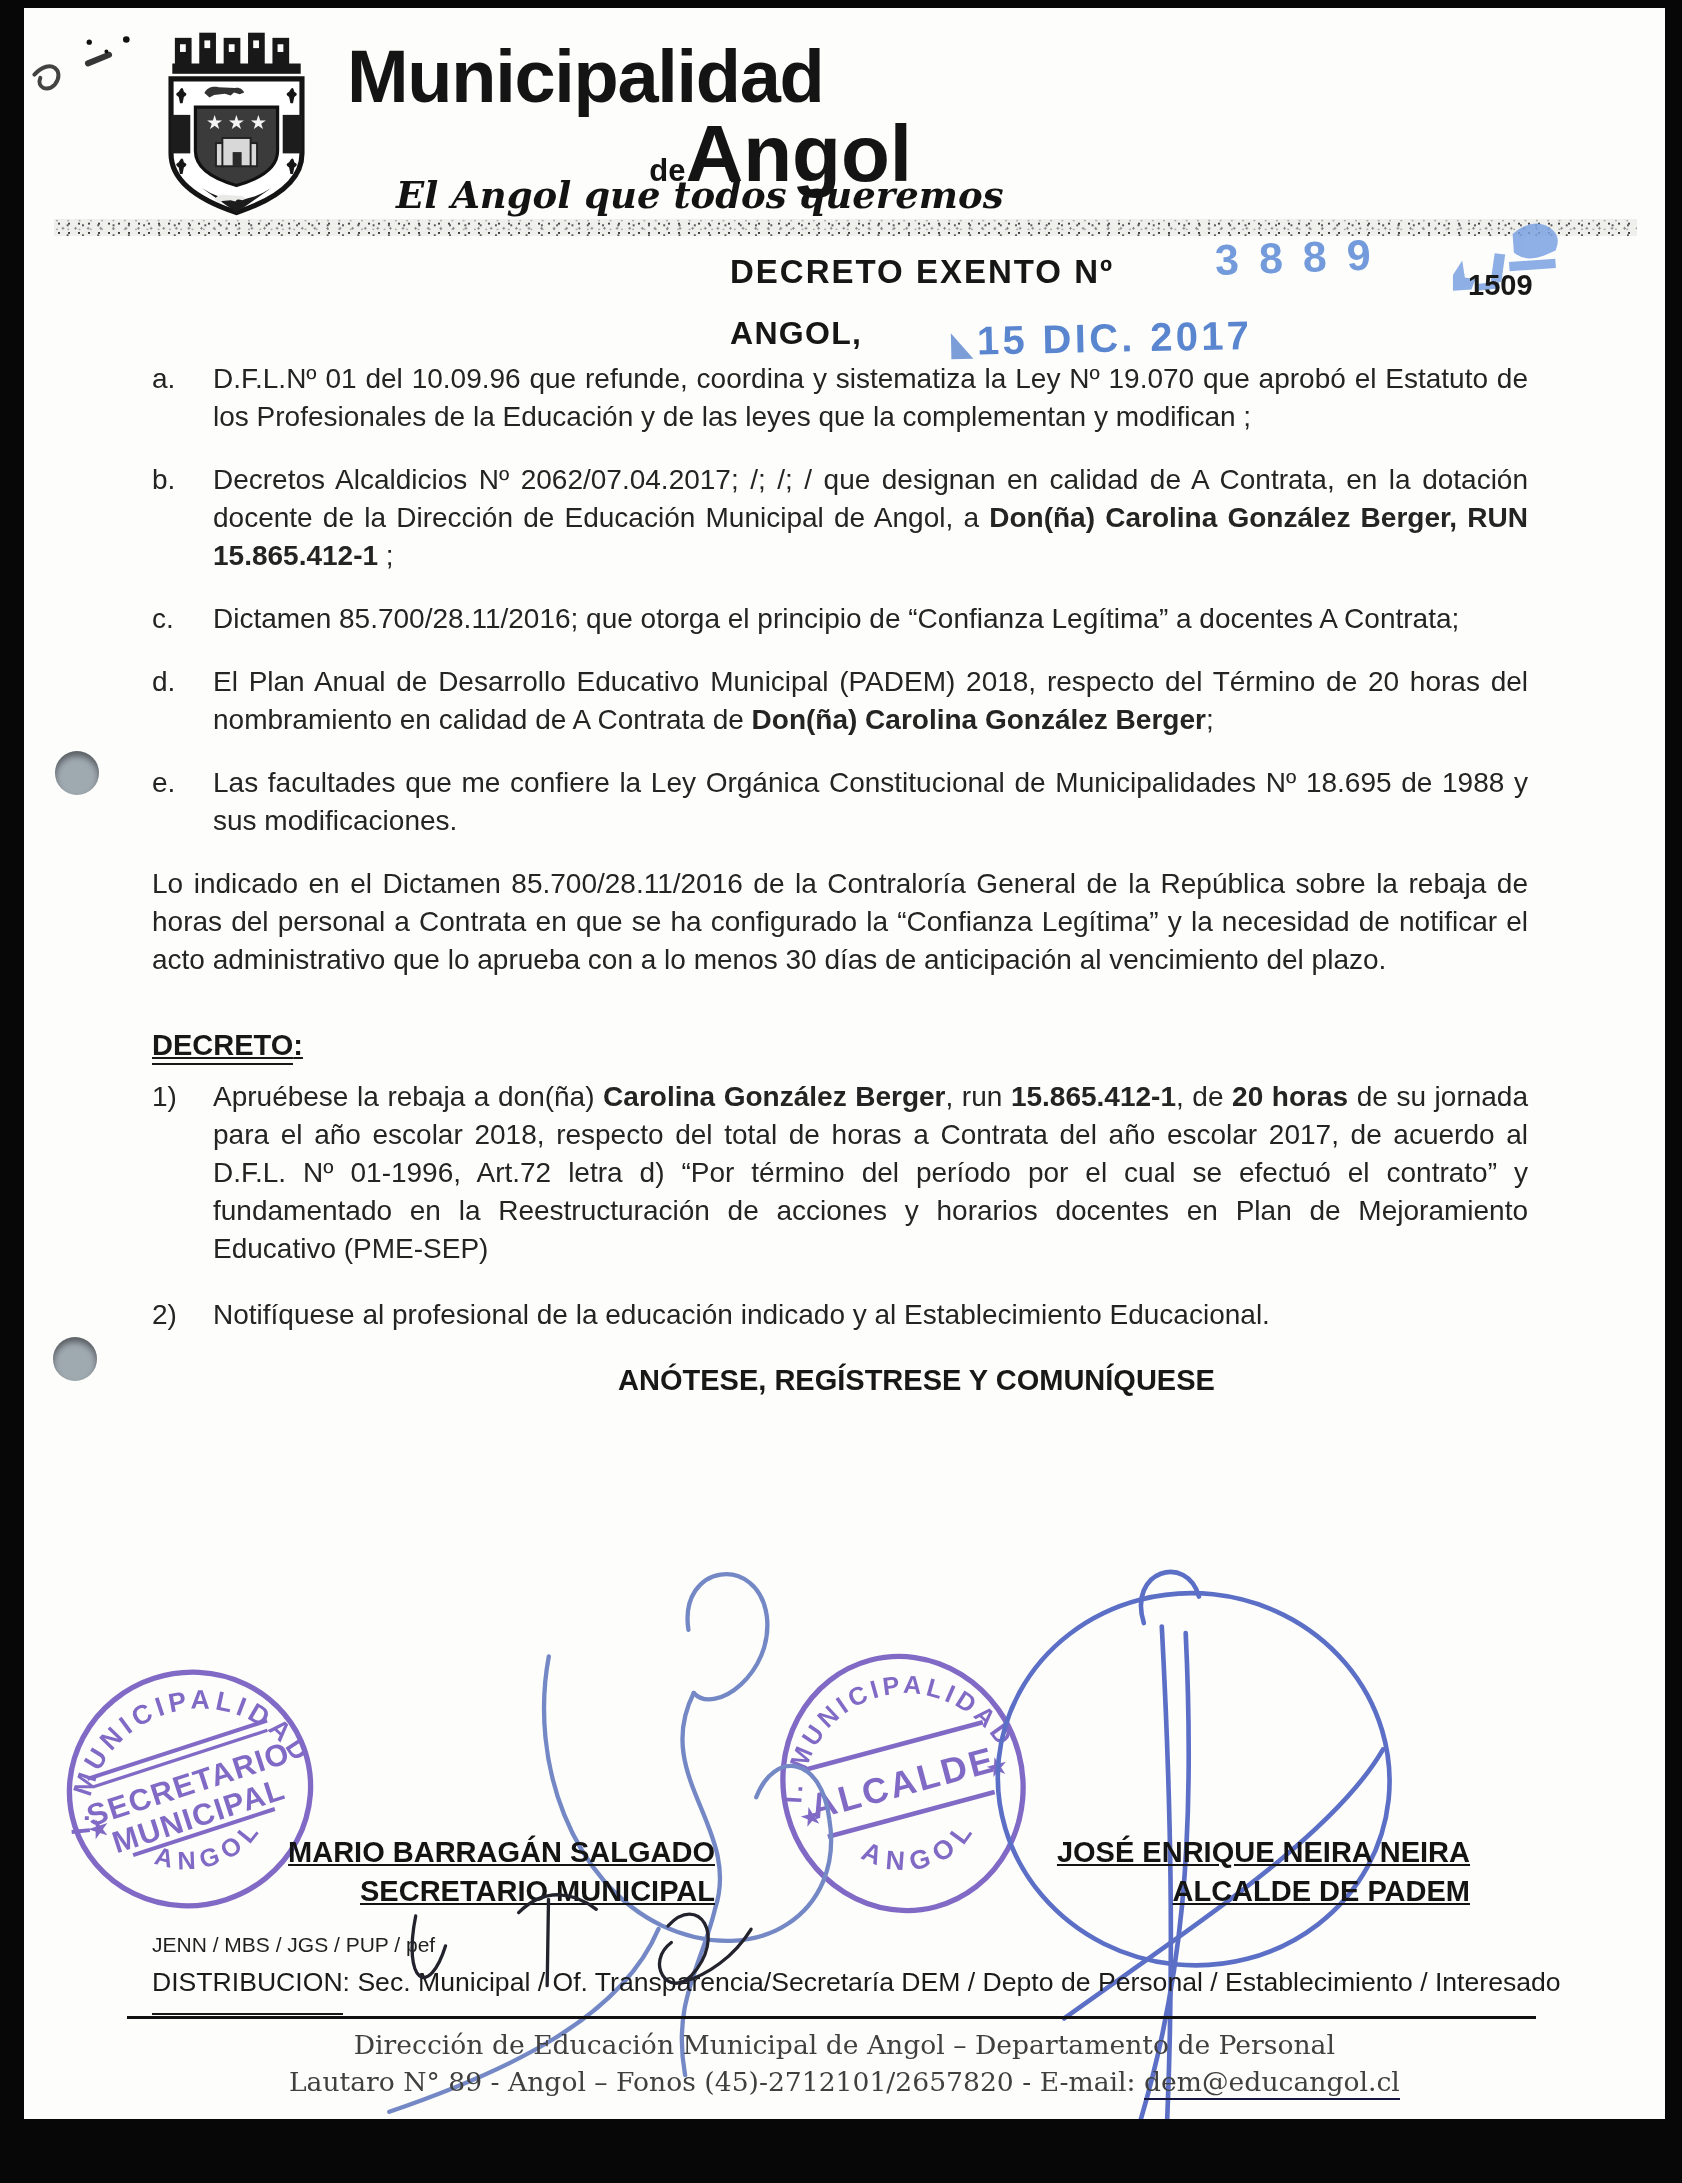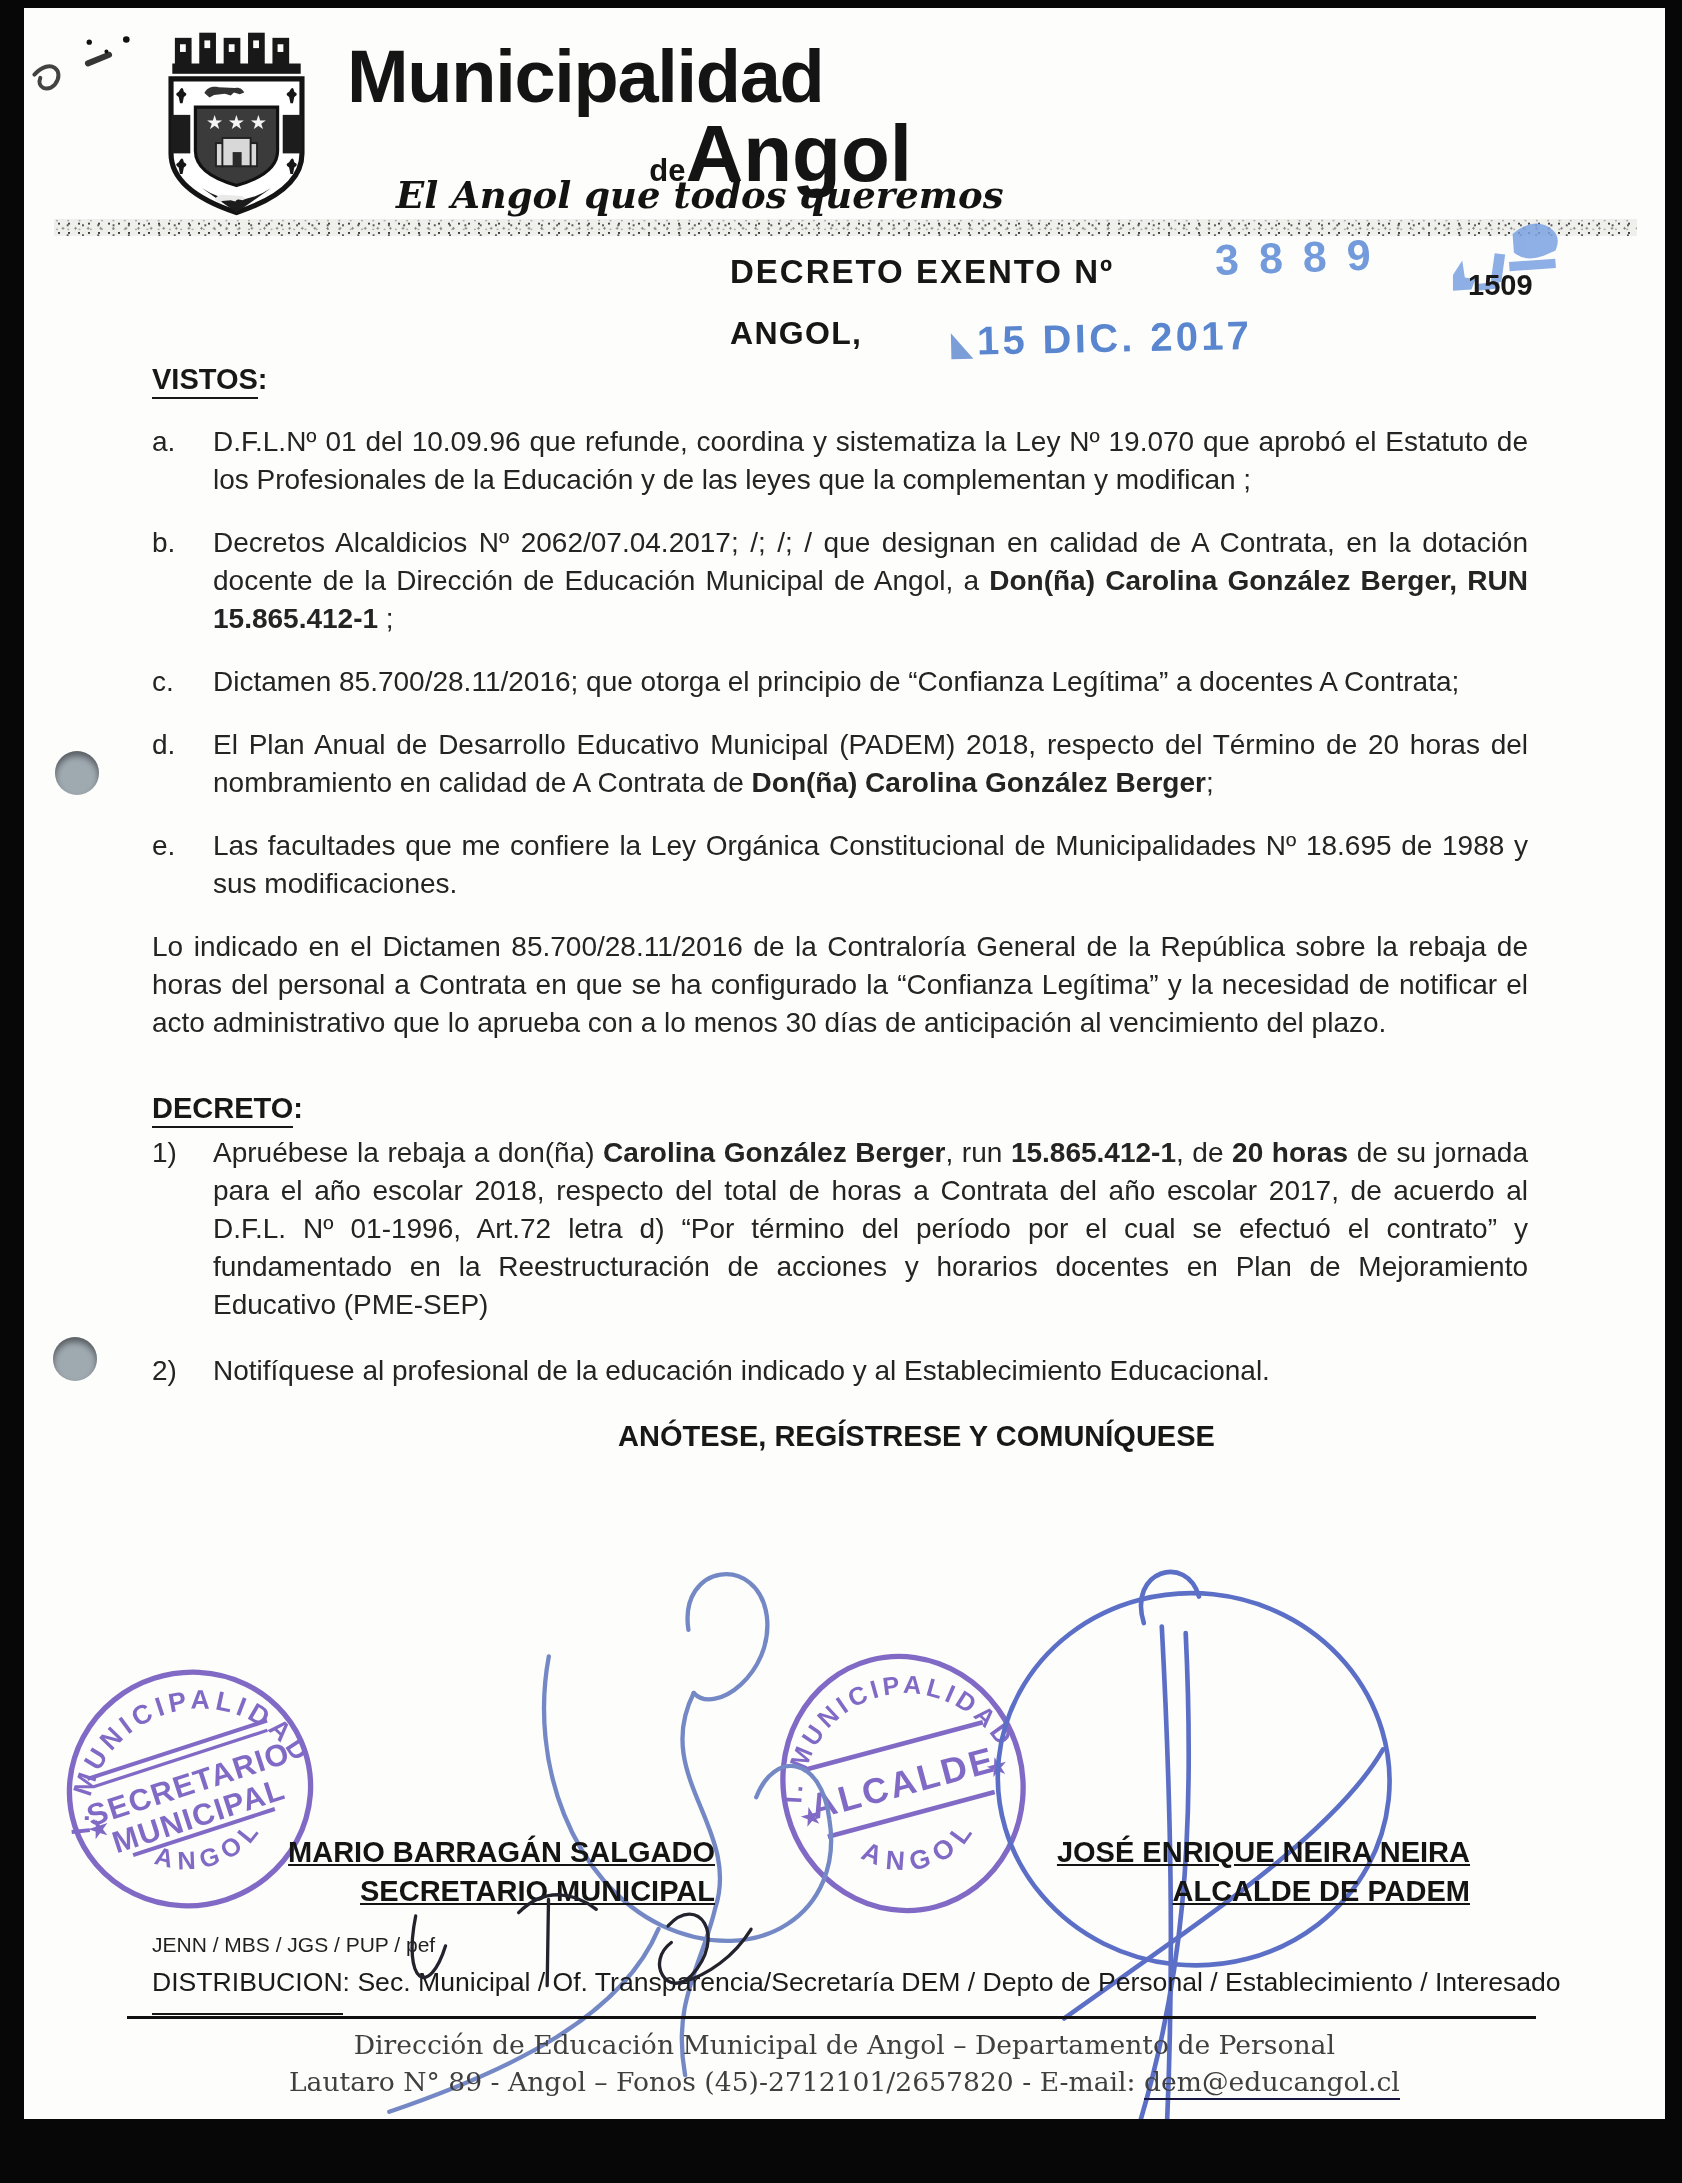--- a/index.html
+++ b/index.html
@@ -35,21 +35,21 @@
              opacity:.92;transform:rotate(-1.2deg);white-space:nowrap;}
   .tri{display:inline-block;width:0;height:0;border-left:22.6px solid #4d7ccc;border-top:26.6px solid transparent;
        margin-right:4px;opacity:.8;vertical-align:-4px;}
 
   
   .body{position:absolute;left:128px;top:352px;width:1376px;font-size:28px;line-height:38px;color:#242424;}
   .h{font-size:29px;font-weight:700;color:#181818;}
   .h .u{border-bottom:2.7px solid #181818;padding-bottom:2px;}
   .h-vistos{margin:0 0 25px 0;}
   .h-cons{margin:69px 0 26.6px 0;}
-  .h-dec{margin:47px 0 7px 0;}
+  .h-dec{margin:47px 0 14px 0;text-decoration:underline;}
   .li{display:flex;margin-bottom:25px;}
   .li .ltr{width:61px;flex:none;}
   .li .txt{flex:1;text-align:justify;}
   .li-d1{margin-bottom:0;}
   .li-d2{margin-top:28px;margin-bottom:0;}
   .b{font-weight:700;}
   .para{text-align:justify;margin:0;}
   .closing{margin-top:26.6px;margin-left:153px;width:calc(100% - 153px);text-align:center;
            font-size:29px;font-weight:700;color:#181818;}
 
@@ -151,21 +151,20 @@
         <path d="M60 92 l14 -22 4 26 16 2 -6 16 -28 2 z"></path>
         <rect x="96" y="104" width="34" height="10" transform="rotate(-6 113 109)"></rect>
       </g>
     </svg>
     <div class="abs folio">1509</div>
     <div class="abs cityline">ANGOL,</div>
     <div class="abs datestamp"><span class="tri"></span><span>15 DIC. 2017</span></div>
 
     <div class="body">
 
-      <div class="h h-vistos"><span class="u">VISTOS</span><span>:</span></div>
 
       <div class="li">
         <span class="ltr">a.</span>
         <div class="txt"><span>D.F.L.Nº 01 del 10.09.96 que refunde, coordina y sistematiza la Ley Nº 19.070 que aprobó el Estatuto de los Profesionales de la Educación y de las leyes que la complementan y modifican ;</span></div>
       </div>
       <div class="li">
         <span class="ltr">b.</span>
         <div class="txt"><span>Decretos Alcaldicios Nº 2062/07.04.2017; /; /; / que designan en calidad de A Contrata, en la dotación docente de la Dirección de Educación Municipal de Angol, a </span><span class="b">Don(ña) Carolina González Berger, RUN 15.865.412-1</span><span> ;</span></div>
       </div>
       <div class="li">

